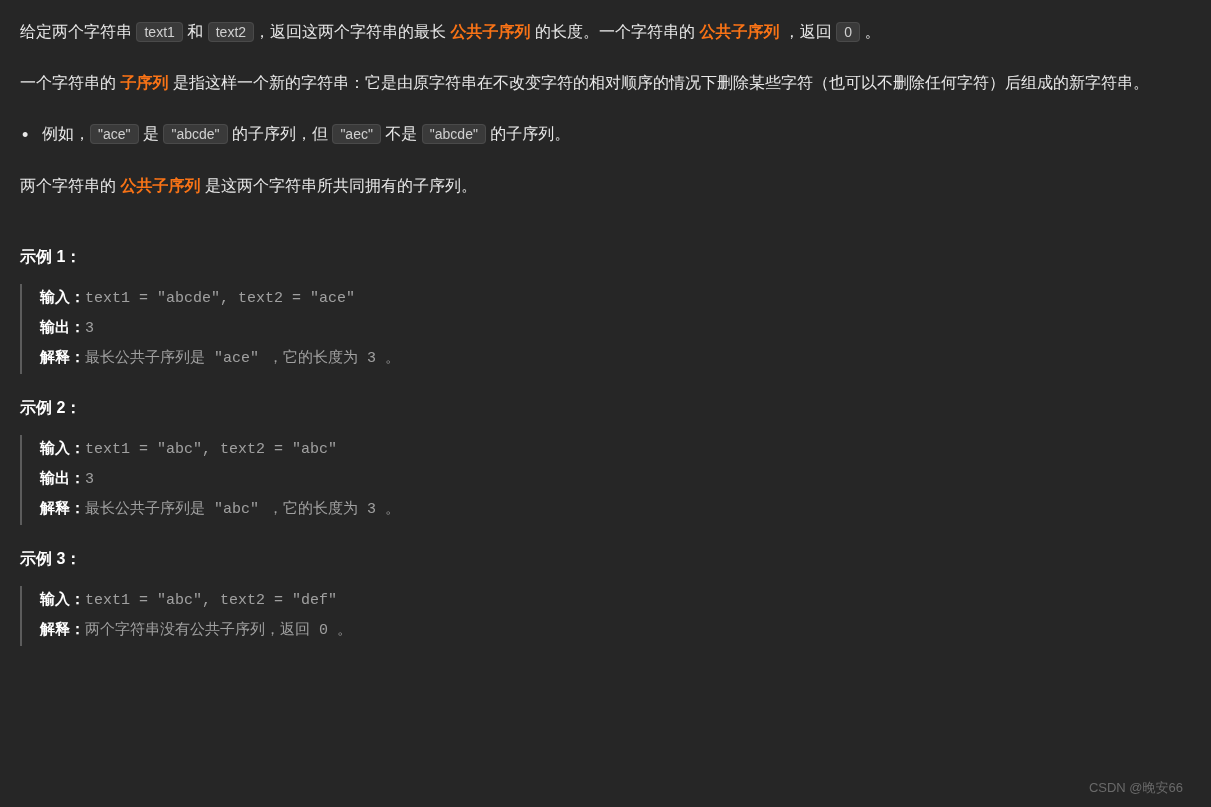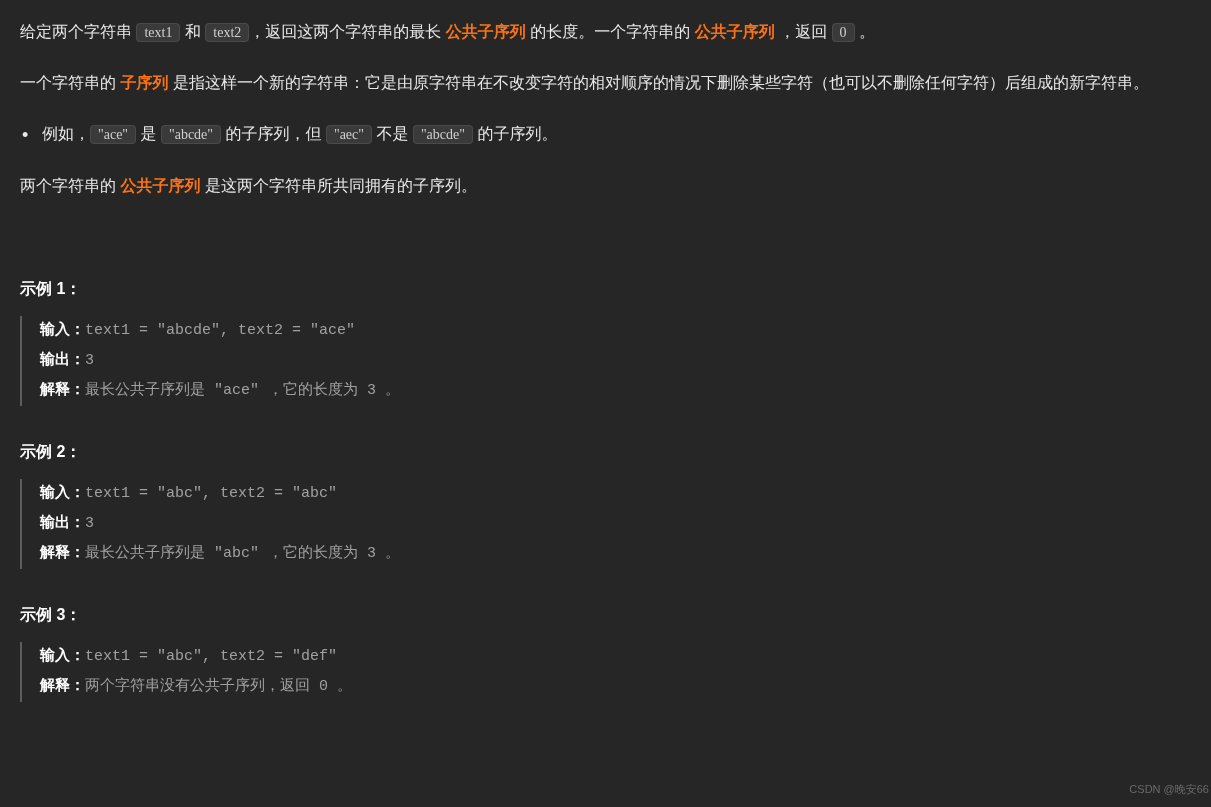--- a/index.html
+++ b/index.html
@@ -20,21 +20,21 @@
       overflow: hidden;
     }
     .paragraph {
       margin-bottom: 24px;
     }
     .code-inline {
       background-color: #3a3a3a;
       border: 1px solid #4a4a4a;
       border-radius: 4px;
       padding: 1px 7px;
-      font-family: Liberation Serif, serif;
+      font-family: Liberation Sans, sans-serif;
       font-size: 14px;
       color: #d0d0d0;
     }
     .bold {
       font-weight: 700;
       color: #f97316;
     }
     ul {
       list-style: none;
       margin-bottom: 24px;
@@ -48,46 +48,46 @@
       position: absolute;
       left: 2px;
       top: 0;
       color: #e8e8e8;
       font-size: 18px;
     }
     .example-heading {
       font-weight: 700;
       color: #ffffff;
       margin-bottom: 14px;
-      margin-top: 32px;
+      margin-top: 20px;
     }
     .example-heading.first {
-      margin-top: 76px;
+      margin-top: 44px;
     }
     .example-block {
       border-left: 2px solid #5c5c5c;
       padding-left: 18px;
       margin-bottom: 10px;
       font-family: "SFMono-Regular", Consolas, "Liberation Mono", Menlo, monospace;
       font-size: 15px;
       line-height: 2.0;
     }
     .example-block .label {
       font-weight: 700;
       color: #ffffff;
       text-align: center;
     }
     .example-block .value {
       color: #a0a0a0;
     }
     .watermark {
       position: absolute;
       bottom: 8px;
-      right: 2px;
-      font-size: 11px;
+      right: 28px;
+      font-size: 13px;
       color: #6a6a6a;
       text-align: center;
     }
   </style>
 </head>
 <body>
 
 <p class="paragraph">
   <span>给定两个字符串 </span><span class="code-inline">text1</span><span> 和 </span><span class="code-inline">text2</span><span>，返回这两个字符串的最长 </span><span class="bold">公共子序列</span><span> 的长度。一个字符串的 </span><span class="bold">公共子序列</span><span> ，返回 </span><span class="code-inline">0</span><span> 。</span>
 </p>

